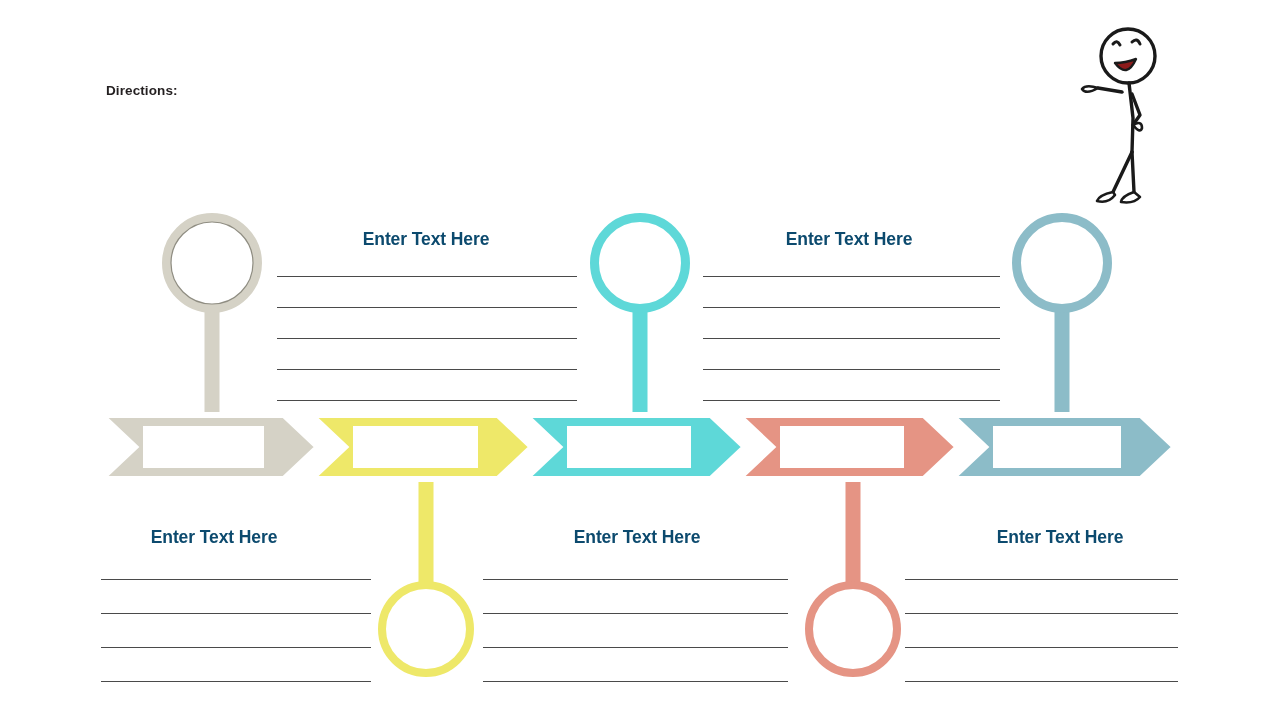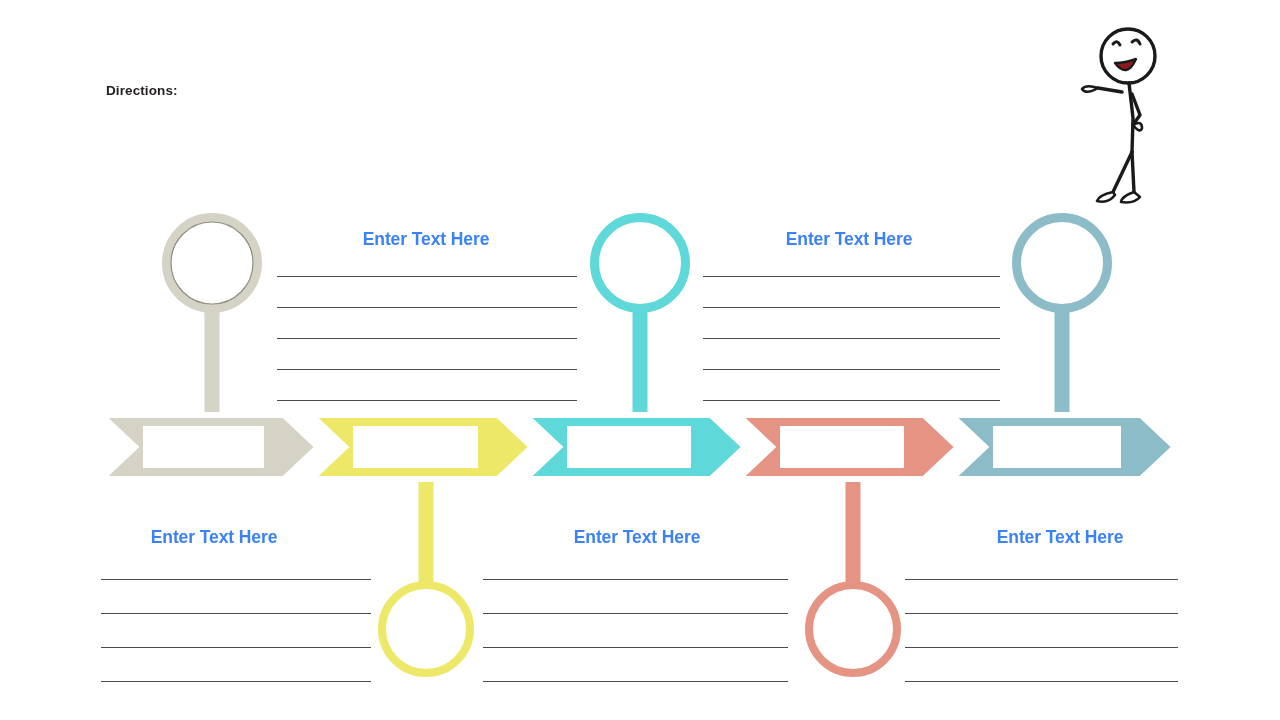--- a/index.html
+++ b/index.html
@@ -29,21 +29,21 @@
     font-size: 13.5px;
     letter-spacing: 0.1px;
     color: #231f20;
     white-space: nowrap;
   }
   .etl {
     position: absolute;
     font-family: "Liberation Sans", sans-serif;
     font-weight: bold;
     font-size: 17.5px;
-    color: #3b82f6;
+    color: #0c4a6e;
     white-space: nowrap;
     text-align: center;
     transform: translateX(-50%);
     letter-spacing: -0.1px;
   }
   .lines-group {
     position: absolute;
   }
   .rule {
     position: absolute;

